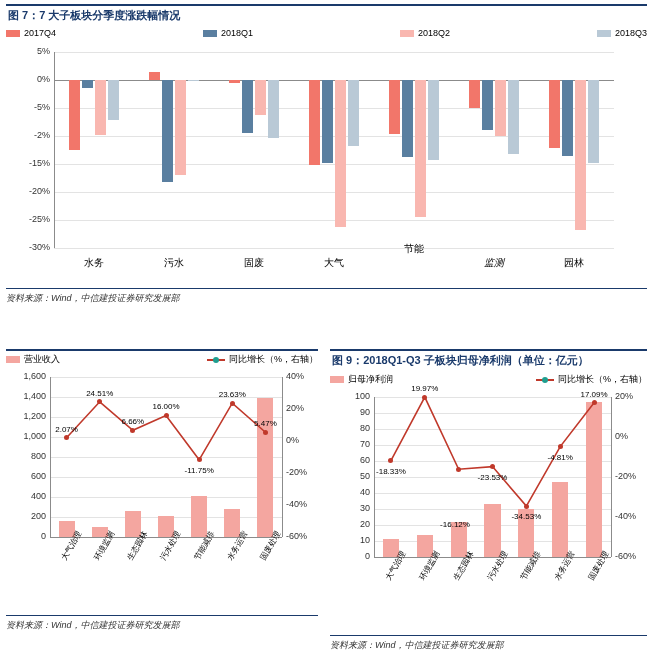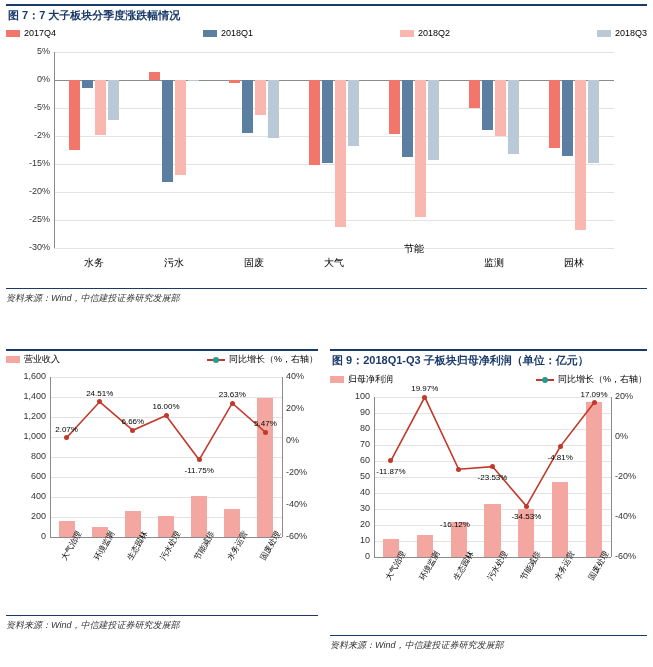--- a/index.html
+++ b/index.html
@@ -87,21 +87,21 @@
       <div class="xlab" style="left:288px;top:230px;width:80px;">大气</div>
       <div class="bar" style="left:383px;top:54px;width:11px;height:53.760000000000005px;background:#f2766a;"></div>
       <div class="bar" style="left:396px;top:54px;width:11px;height:77.28px;background:#5a7fa0;"></div>
       <div class="bar" style="left:409px;top:54px;width:11px;height:137.2px;background:#f9b7b0;"></div>
       <div class="bar" style="left:422px;top:54px;width:11px;height:79.52000000000001px;background:#b9c9d6;"></div>
       <div class="xlab" style="left:368px;top:216px;width:80px;">节能</div>
       <div class="bar" style="left:463px;top:54px;width:11px;height:28px;background:#f2766a;"></div>
       <div class="bar" style="left:476px;top:54px;width:11px;height:50.400000000000006px;background:#5a7fa0;"></div>
       <div class="bar" style="left:489px;top:54px;width:11px;height:56px;background:#f9b7b0;"></div>
       <div class="bar" style="left:502px;top:54px;width:11px;height:73.92px;background:#b9c9d6;"></div>
-      <div class="xlab" style="left:448px;top:230px;width:80px;">监测</div>
+      <div class="xlab" style="left:448px;top:230px;width:80px;font-style:italic;">监测</div>
       <div class="bar" style="left:543px;top:54px;width:11px;height:68.32px;background:#f2766a;"></div>
       <div class="bar" style="left:556px;top:54px;width:11px;height:75.60000000000002px;background:#5a7fa0;"></div>
       <div class="bar" style="left:569px;top:54px;width:11px;height:150.08px;background:#f9b7b0;"></div>
       <div class="bar" style="left:582px;top:54px;width:11px;height:82.88px;background:#b9c9d6;"></div>
       <div class="xlab" style="left:528px;top:230px;width:80px;">园林</div>
     </div>
   <div style="border-top:1px solid #1a3a6b;margin-top:2px;"></div>
   <div class="src">资料来源：Wind，中信建投证券研究发展部</div>
 </div>
 
@@ -234,21 +234,21 @@
       <div class="bar" style="left:188.23142857142855px;top:138px;width:16.25142857142857px;height:48px;background:#f4a6a0;"></div>
       <div class="xlab" style="left:173.42857142857142px;top:192px;width:45.857142857142854px;transform:rotate(-60deg);transform-origin:center top;font-size:8px;">节能减排</div>
       <div class="bar" style="left:222.0885714285714px;top:110.80000000000001px;width:16.25142857142857px;height:75.19999999999999px;background:#f4a6a0;"></div>
       <div class="xlab" style="left:207.28571428571428px;top:192px;width:45.857142857142854px;transform:rotate(-60deg);transform-origin:center top;font-size:8px;">水务运营</div>
       <div class="bar" style="left:255.94571428571427px;top:30.8px;width:16.25142857142857px;height:155.2px;background:#f4a6a0;"></div>
       <div class="xlab" style="left:241.1428571428571px;top:192px;width:45.857142857142854px;transform:rotate(-60deg);transform-origin:center top;font-size:8px;">固废处理</div>
       <svg width="317" height="196">
         <path d="M60.92857142857143 89.74 L94.78571428571429 26.060000000000002 L128.64285714285714 98.24000000000001 L162.49999999999997 95.6 L196.35714285714283 135.06 L230.2142857142857 75.62 L264.07142857142856 31.82" fill="none" stroke="#c0392b" stroke-width="1.6"></path>
       </svg>
       <div class="dot" style="left:60.92857142857143px;top:89.74px;"></div>
-      <div class="dlabel" style="left:60.92857142857143px;top:95.74px;">-11.87%</div>
+      <div class="dlabel" style="left:60.92857142857143px;top:95.74px;">-18.33%</div>
       <div class="dot" style="left:94.78571428571429px;top:26.060000000000002px;"></div>
       <div class="dlabel" style="left:94.78571428571429px;top:13.060000000000002px;">19.97%</div>
       <div class="dot" style="left:128.64285714285714px;top:98.24000000000001px;"></div>
       <div class="dlabel" style="left:125px;top:104.24000000000001px;margin-top:45px;">-16.12%</div>
       <div class="dot" style="left:162.49999999999997px;top:95.6px;"></div>
       <div class="dlabel" style="left:162.49999999999997px;top:101.6px;">-23.53%</div>
       <div class="dot" style="left:196.35714285714283px;top:135.06px;"></div>
       <div class="dlabel" style="left:196.35714285714283px;top:141.06px;">-34.53%</div>
       <div class="dot" style="left:230.2142857142857px;top:75.62px;"></div>
       <div class="dlabel" style="left:230.2142857142857px;top:81.62px;">-4.81%</div>

